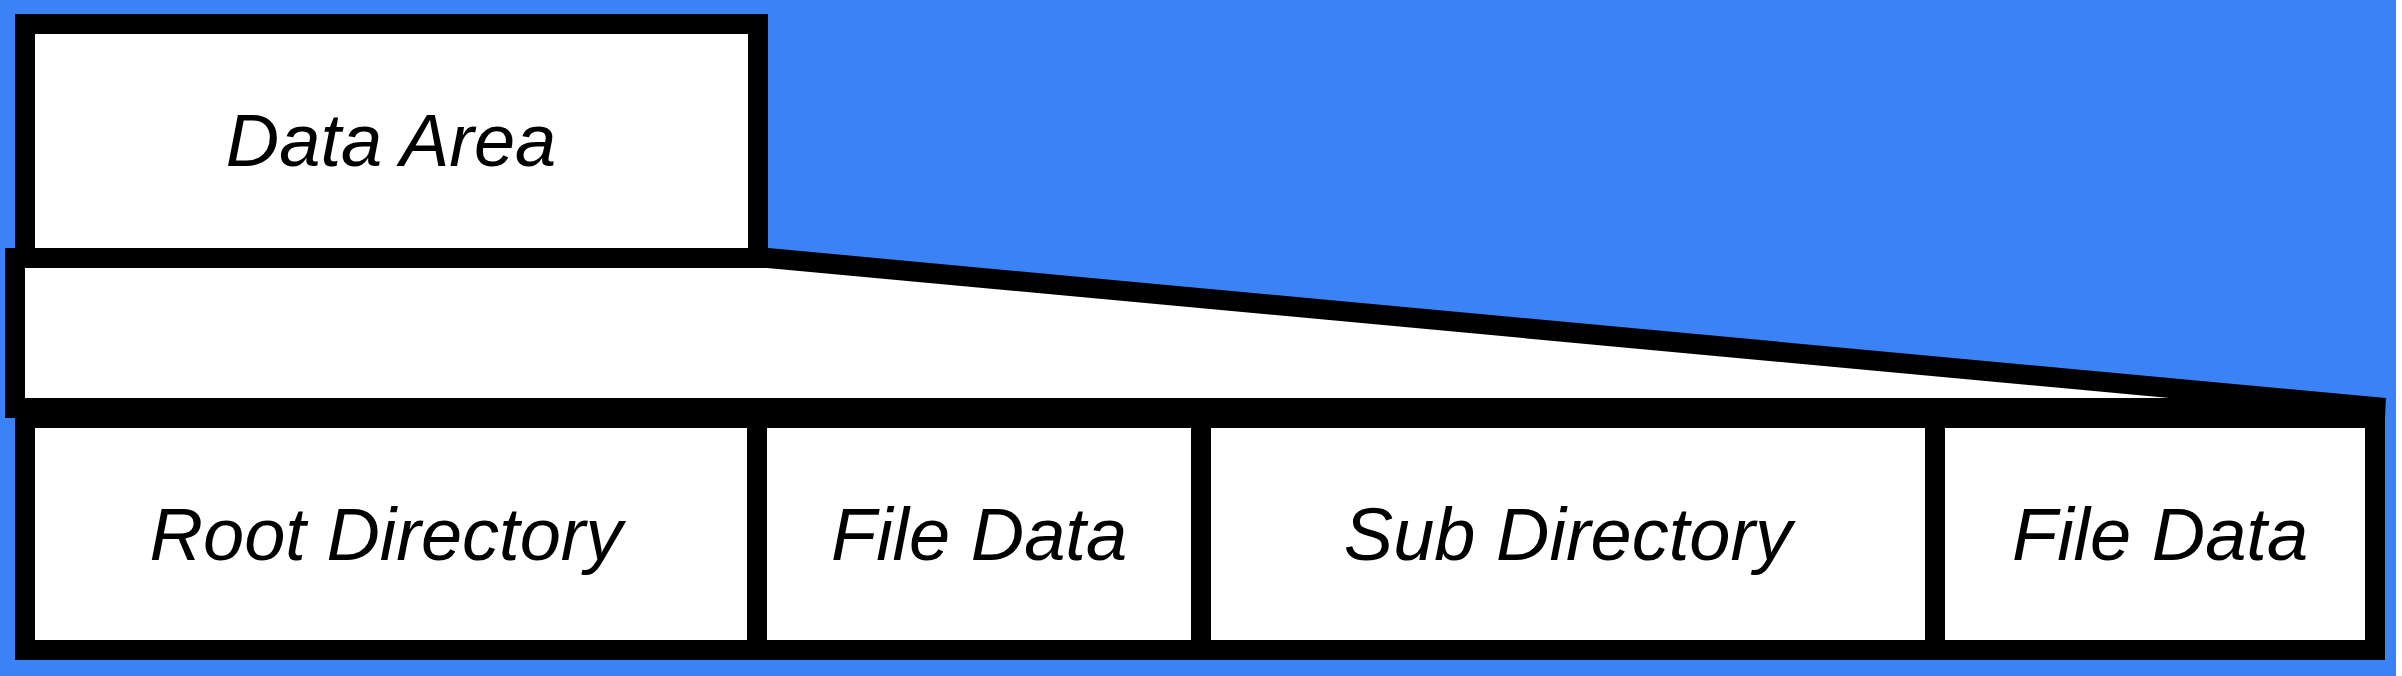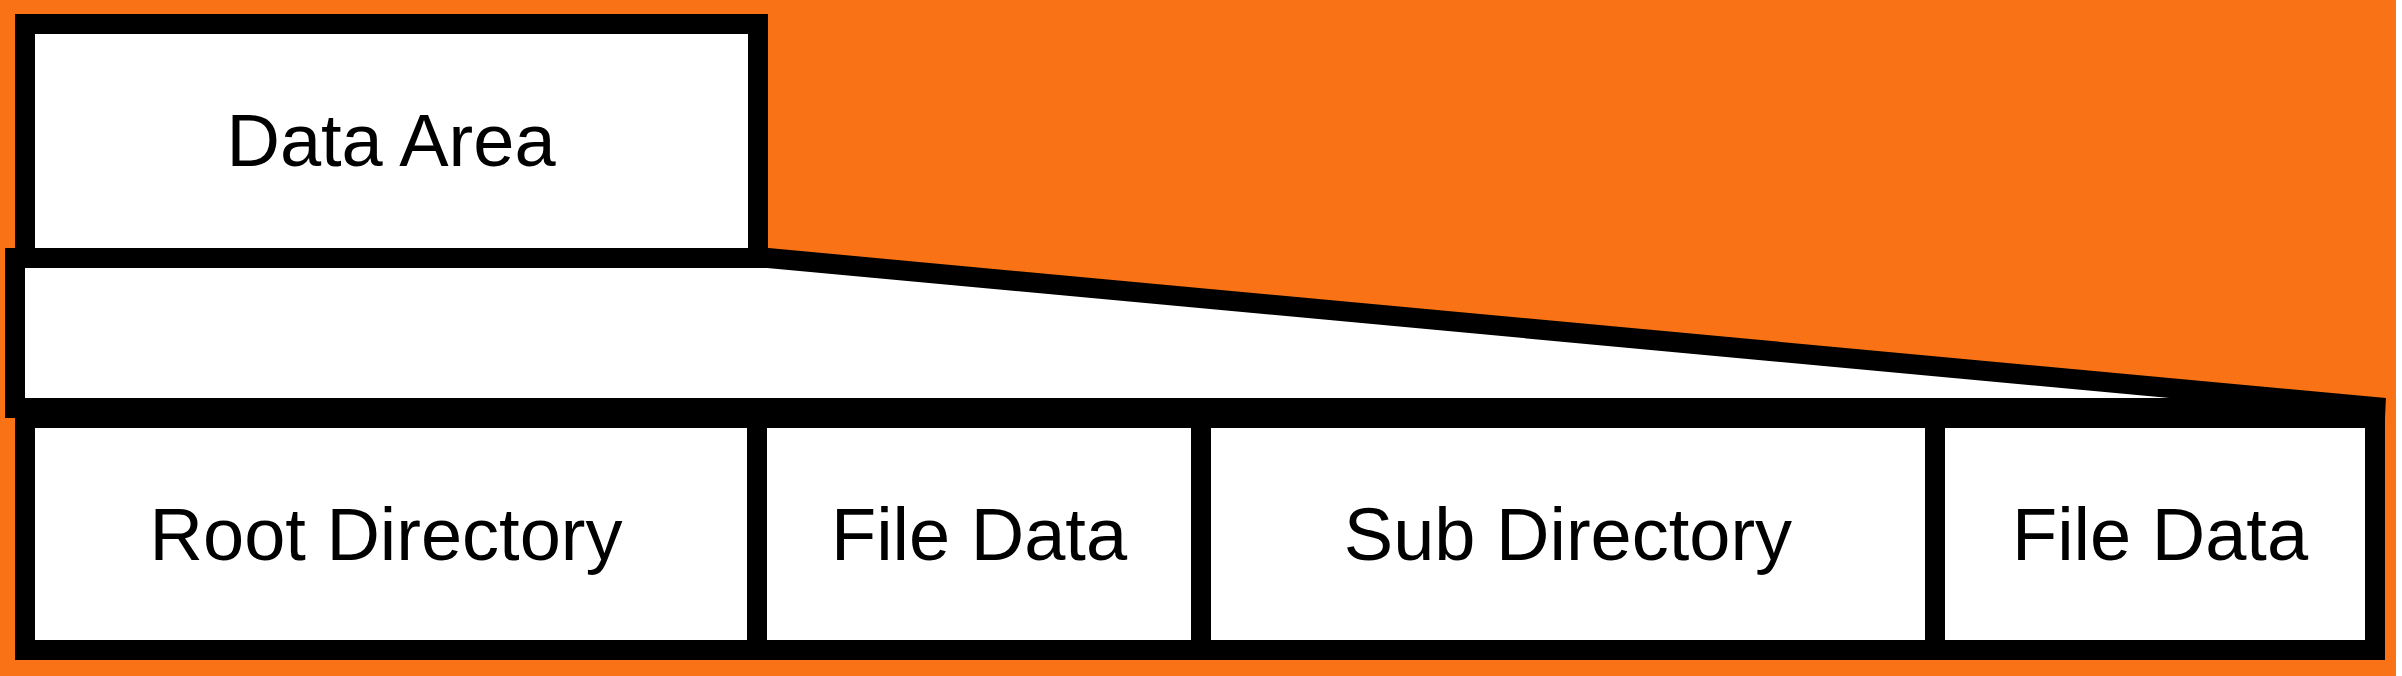--- a/index.html
+++ b/index.html
@@ -8,22 +8,23 @@
     padding: 0;
     background: #ffffff;
   }
   body {
     font-family: "Liberation Sans", sans-serif;
   }
   #diagram-root {
     position: relative;
     width: 2396px;
     height: 676px;
-    background: #f97316;
+    background: #3b82f6;
     overflow: hidden;
+    font-style: italic;
   }
   #diagram-svg {
     position: absolute;
     left: 0;
     top: 0;
     width: 2402px;
     height: 676px;
     display: block;
   }
   .box-label {

